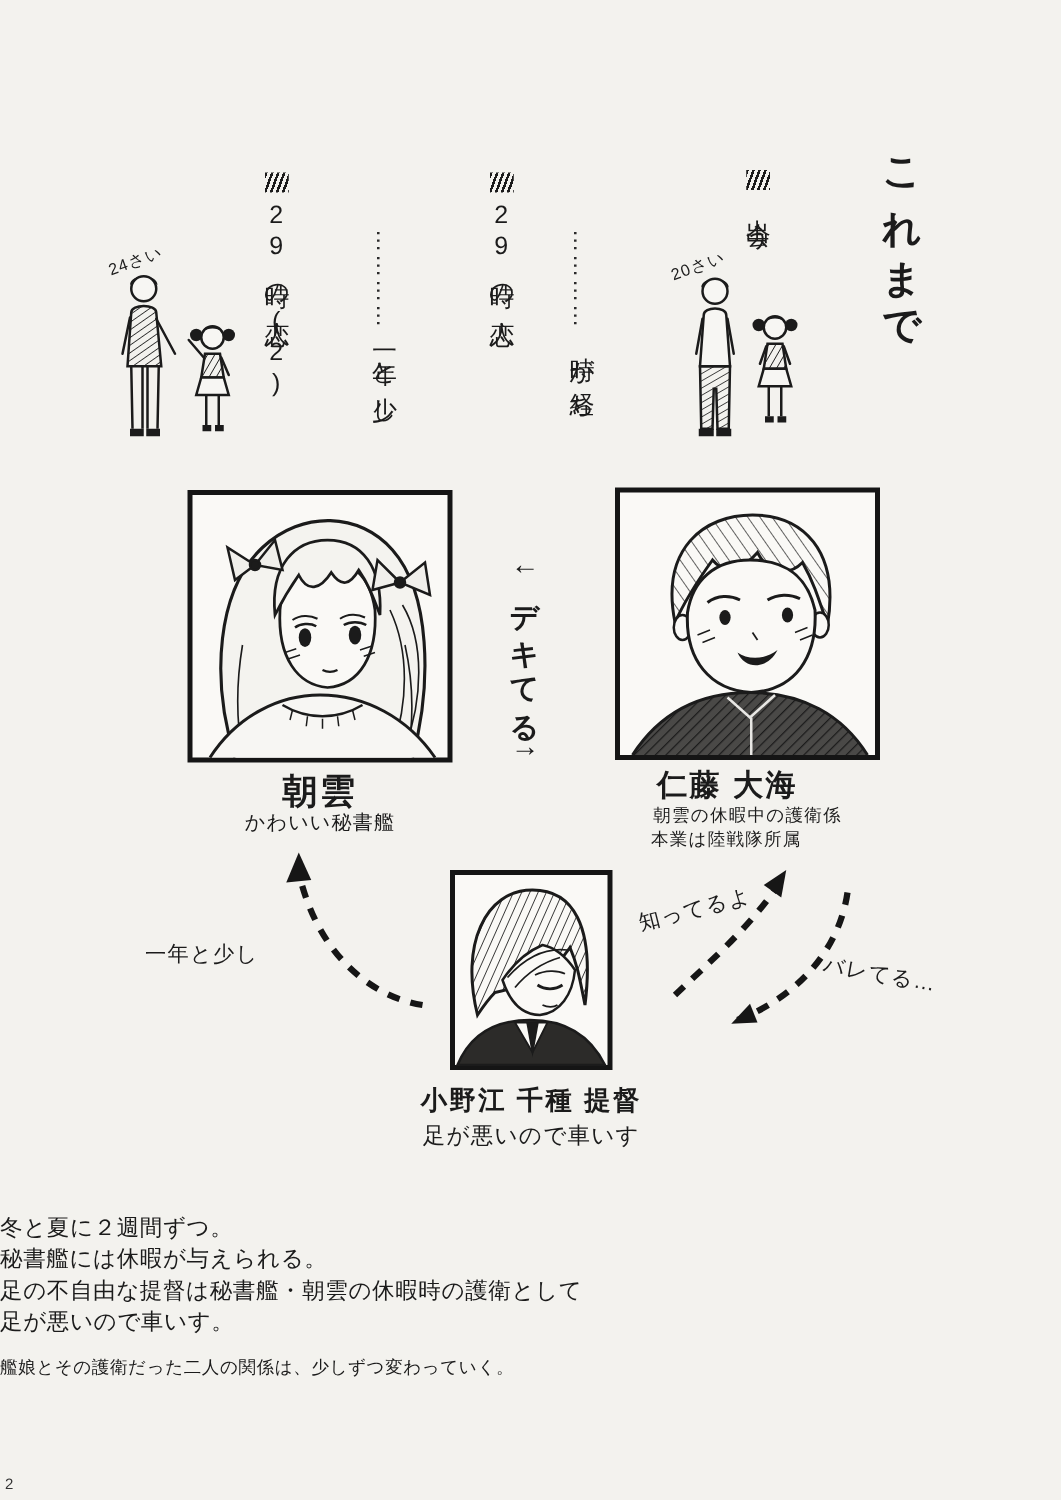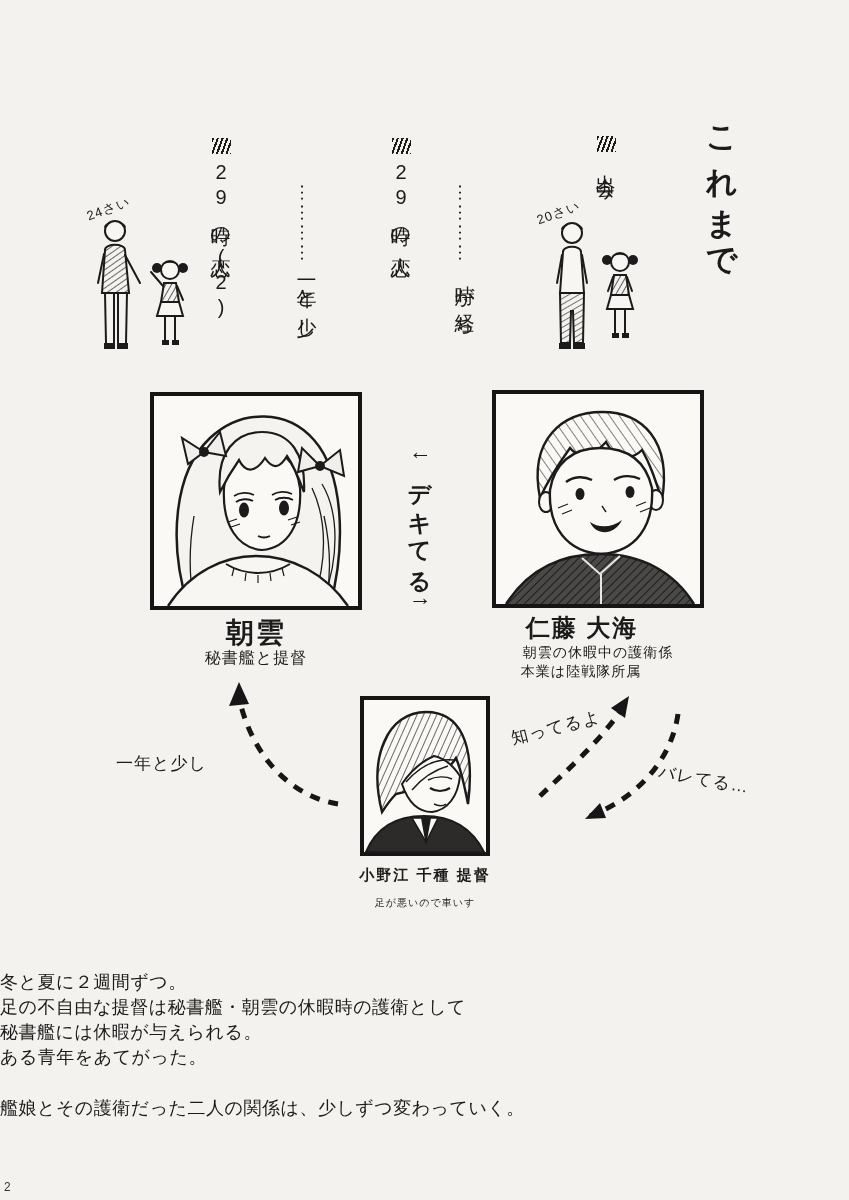--- a/index.html
+++ b/index.html
@@ -15,21 +15,21 @@
   .hatch-sq{width:19px;height:16px;background:repeating-linear-gradient(110deg,#1b1b1b 0 2px,rgba(0,0,0,0) 2px 4.5px)}
   .portrait{position:absolute;border:4px solid #151515;background:#faf9f6}
   .portrait svg{display:block;width:100%;height:100%}
   .cname{position:absolute;text-align:center;font-weight:700;letter-spacing:2px}
   .crole{position:absolute;text-align:center;letter-spacing:1px}
   .handnote{position:absolute;font-size:13px;transform:rotate(-20deg);letter-spacing:1px}
   .rel-label{position:absolute;font-size:17px;letter-spacing:1px;font-weight:500}
   .couple-label{font-size:23px;font-weight:600}
   .summary{position:absolute;left:0;width:849px;text-align:left}
   .summary-line{font-size:18px;line-height:25px;letter-spacing:0.5px}
-  .summary-closing{font-size:18px;line-height:25px;letter-spacing:0.5px;margin-top:26px}
+  .summary-closing{font-size:14px;line-height:25px;letter-spacing:0.5px;margin-top:11px}
   .pagenum{position:absolute;font-size:12px;color:#333}
   svg{overflow:visible}
 </style>
 </head>
 <body>
 
 <div class="page">
 
   <div class="abs vtext page-title" style="left:706px;top:106px">これまで</div>
 
@@ -171,21 +171,21 @@
       <path d="M62 114 l10 -4 M66 120 l10 -4 M140 112 l10 -4 M144 118 l10 -4" stroke="#1b1b1b" stroke-width="1.1" fill="none"></path>
       <path d="M10 210 C32 176 64 160 104 160 C146 160 178 178 198 210" fill="url(#hNj)" stroke="#1b1b1b" stroke-width="2.4"></path>
       <path d="M86 164 L104 180 L124 162" fill="none" stroke="#e8e7e4" stroke-width="2"></path>
       <line x1="105" y1="180" x2="105" y2="210" stroke="#e8e7e4" stroke-width="2"></line>
     </svg>
   </div>
 
   <div class="abs vtext couple-label" style="left:408px;top:438px">←デキてる→</div>
 
   <div class="cname" style="left:150px;top:614px;width:212px;font-size:28px">朝雲</div>
-  <div class="crole" style="left:150px;top:648px;width:212px;font-size:16px">秘書艦と提督</div>
+  <div class="crole" style="left:150px;top:648px;width:212px;font-size:16px">かわいい秘書艦</div>
 
   <div class="cname" style="left:476px;top:612px;width:212px;font-size:24px">仁藤 大海</div>
   <div class="crole" style="left:482px;top:644px;width:232px;font-size:14px">朝雲の休暇中の護衛係</div>
   <div class="crole" style="left:465px;top:663px;width:232px;font-size:14px">本業は陸戦隊所属</div>
 
   <div class="portrait" style="left:360px;top:696px;width:130px;height:160px">
     <svg viewBox="0 0 122 152">
       <defs>
         <pattern id="hAd" width="6" height="6" patternUnits="userSpaceOnUse" patternTransform="rotate(24)">
             <line x1="0" y1="0" x2="0" y2="6" stroke="#1b1b1b" stroke-width="1.3"></line>
@@ -196,22 +196,22 @@
       <path d="M42 82 C56 66 72 58 90 60 M48 90 C58 78 70 70 84 66" stroke="#1b1b1b" stroke-width="1.4" fill="none"></path>
       <path d="M64 80 C72 76 82 76 88 79" stroke="#1b1b1b" stroke-width="1.4" fill="none"></path>
       <path d="M66 88 C72 92 80 92 86 88" stroke="#1b1b1b" stroke-width="2.2" fill="none"></path>
       <path d="M70 104 C74 106 79 106 82 104" stroke="#1b1b1b" stroke-width="1.5" fill="none"></path>
       <path d="M2 152 C12 128 32 116 60 116 C88 116 108 128 120 152 Z" fill="#2c2b29" stroke="#1b1b1b" stroke-width="2"></path>
       <polygon points="48,118 74,118 62,142" fill="#faf9f6" stroke="#1b1b1b" stroke-width="1.5"></polygon>
       <polygon points="57,118 67,118 62,146" fill="#1b1b1b"></polygon>
     </svg>
   </div>
 
-  <div class="cname" style="left:315px;top:866px;width:220px;font-size:15px">小野江 千種 提督</div>
-  <div class="crole" style="left:315px;top:896px;width:220px;font-size:10px">足が悪いので車いす</div>
+  <div class="cname" style="left:315px;top:866px;width:220px;font-size:21px">小野江 千種 提督</div>
+  <div class="crole" style="left:315px;top:896px;width:220px;font-size:18px">足が悪いので車いす</div>
 
   <svg class="abs" style="left:0;top:0" width="849" height="1200" viewBox="0 0 849 1200" pointer-events="none">
     <g>
       <path d="M338 804 C300 798 258 768 241 706" fill="none" stroke="#161616" stroke-width="5" stroke-dasharray="10 9"></path>
       <polygon points="239,682 229,706 249,704" fill="#161616"></polygon>
     </g>
     <g>
       <path d="M540 796 C565 772 600 742 624 706" fill="none" stroke="#161616" stroke-width="5" stroke-dasharray="10 9"></path>
       <polygon points="629,696 625,718 611,708" fill="#161616"></polygon>
     </g>
@@ -220,21 +220,21 @@
       <polygon points="585,819 606,818 600,803" fill="#161616"></polygon>
     </g>
   </svg>
 
   <div class="rel-label" style="left:116px;top:752px">一年と少し</div>
   <div class="rel-label" style="left:510px;top:716px;transform:rotate(-14deg)">知ってるよ</div>
   <div class="rel-label" style="left:658px;top:768px;transform:rotate(10deg)">バレてる…</div>
 
   <div class="summary" style="top:970px">
     <div class="summary-line">冬と夏に２週間ずつ。</div>
+    <div class="summary-line">秘書艦には休暇が与えられる。</div>
     <div class="summary-line">足の不自由な提督は秘書艦・朝雲の休暇時の護衛として</div>
-    <div class="summary-line">秘書艦には休暇が与えられる。</div>
-    <div class="summary-line">ある青年をあてがった。</div>
+    <div class="summary-line">足が悪いので車いす。</div>
     <div class="summary-closing">艦娘とその護衛だった二人の関係は、少しずつ変わっていく。</div>
   </div>
 
   <div class="pagenum" style="left:4px;top:1180px">2</div>
 
 </div>
 
 </body></html>

